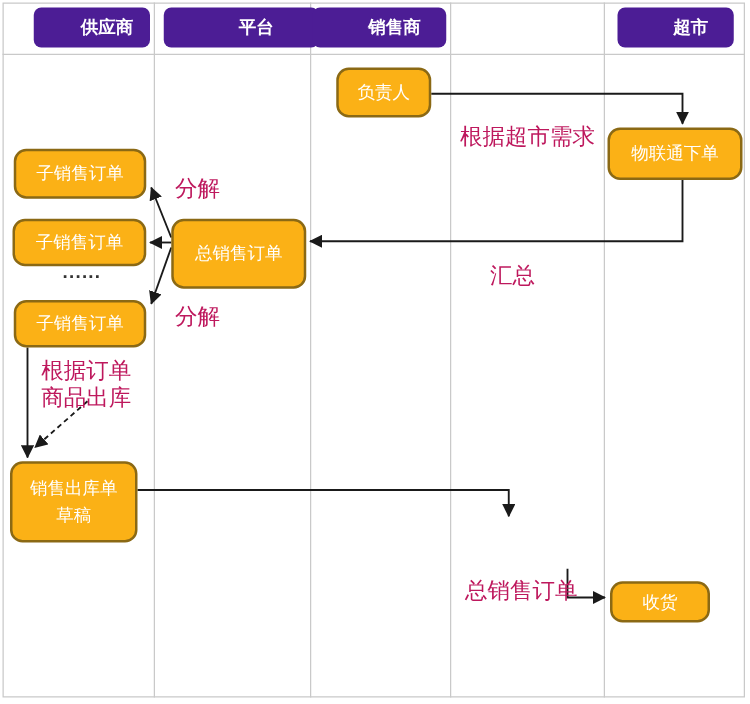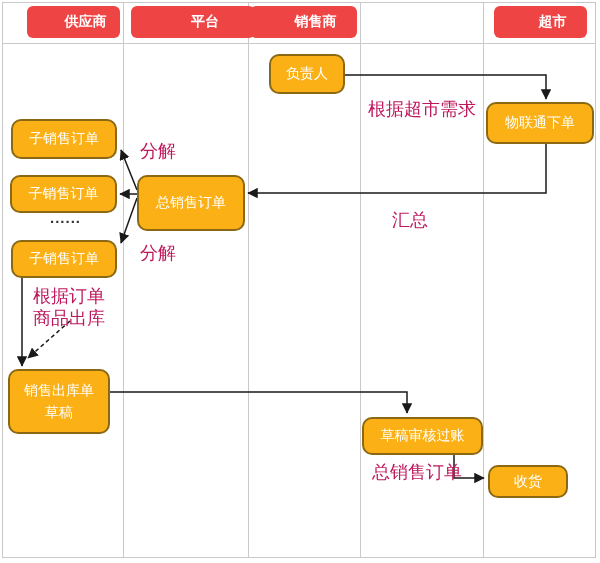--- a/index.html
+++ b/index.html
@@ -6,21 +6,21 @@
   .canvas{position:relative;width:600px;height:563px;background:#ffffff;overflow:hidden;}
 
   
   .grid-frame{position:absolute;left:2px;top:2px;width:594px;height:556px;border:1px solid #c9c9c9;box-sizing:border-box;}
   .vline{position:absolute;top:2px;width:1px;height:556px;background:#c9c9c9;}
   .hline{position:absolute;left:2px;width:594px;height:1px;background:#c9c9c9;}
 
   
   .lane-header{
     position:absolute;top:6px;height:32px;
-    background:#ef4444;border-radius:6px;
+    background:#4c1d95;border-radius:6px;
     color:#ffffff;font-weight:bold;font-size:14px;
     display:flex;align-items:center;justify-content:center;
     box-sizing:border-box;
     padding-left:24px;
   }
 
   
   .node{
     position:absolute;
     background:#FBB116;border:2px solid #8B6914;border-radius:10px;
@@ -74,21 +74,20 @@
   <div class="node" style="left:269px;top:54px;width:76px;height:40px">负责人</div>
   <div class="node" style="left:486px;top:102px;width:108px;height:42px">物联通下单</div>
   <div class="node" style="left:11px;top:119px;width:106px;height:40px">子销售订单</div>
   <div class="node" style="left:10px;top:175px;width:107px;height:38px">子销售订单</div>
   <div class="node" style="left:11px;top:240px;width:106px;height:38px">子销售订单</div>
   <div class="node" style="left:137px;top:175px;width:108px;height:56px">总销售订单</div>
   <div class="node" style="left:8px;top:369px;width:102px;height:65px">
     <span>销售出库单</span>
     <span>草稿</span>
   </div>
-  <div class="node" style="left:362px;top:417px;width:121px;height:38px">草稿审核过账</div>
   <div class="node" style="left:488px;top:465px;width:80px;height:33px">收货</div>
 
   <div class="note" style="left:368px;top:97px">根据超市需求</div>
   <div class="note" style="left:140px;top:139px">分解</div>
   <div class="note" style="left:140px;top:241px">分解</div>
   <div class="note" style="left:392px;top:208px">汇总</div>
   <div class="note ellipsis" style="left:50px;top:209px">......</div>
   <div class="note" style="left:33px;top:284px">根据订单</div>
   <div class="note" style="left:33px;top:306px">商品出库</div>
   <div class="note" style="left:372px;top:460px">总销售订单</div>

